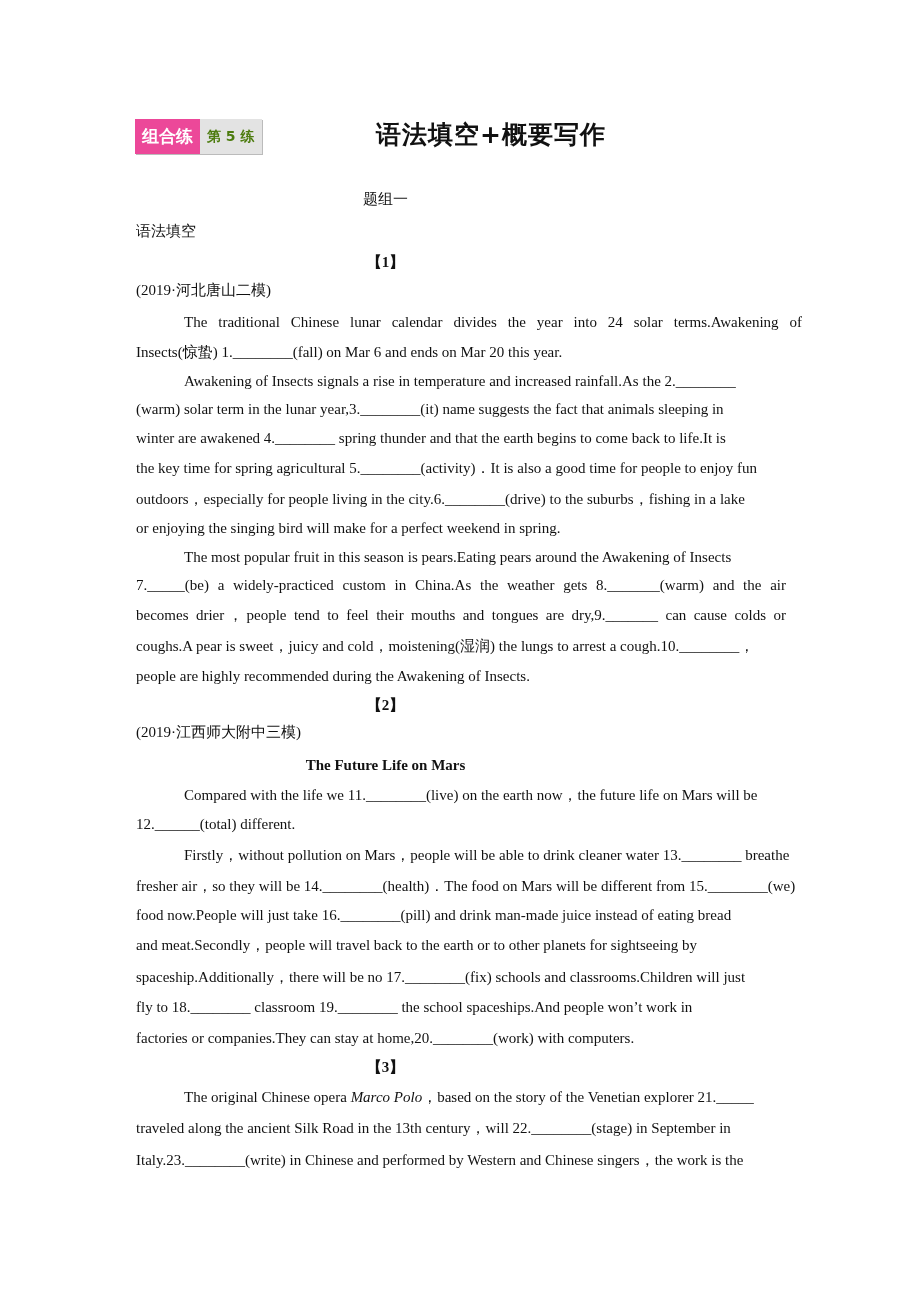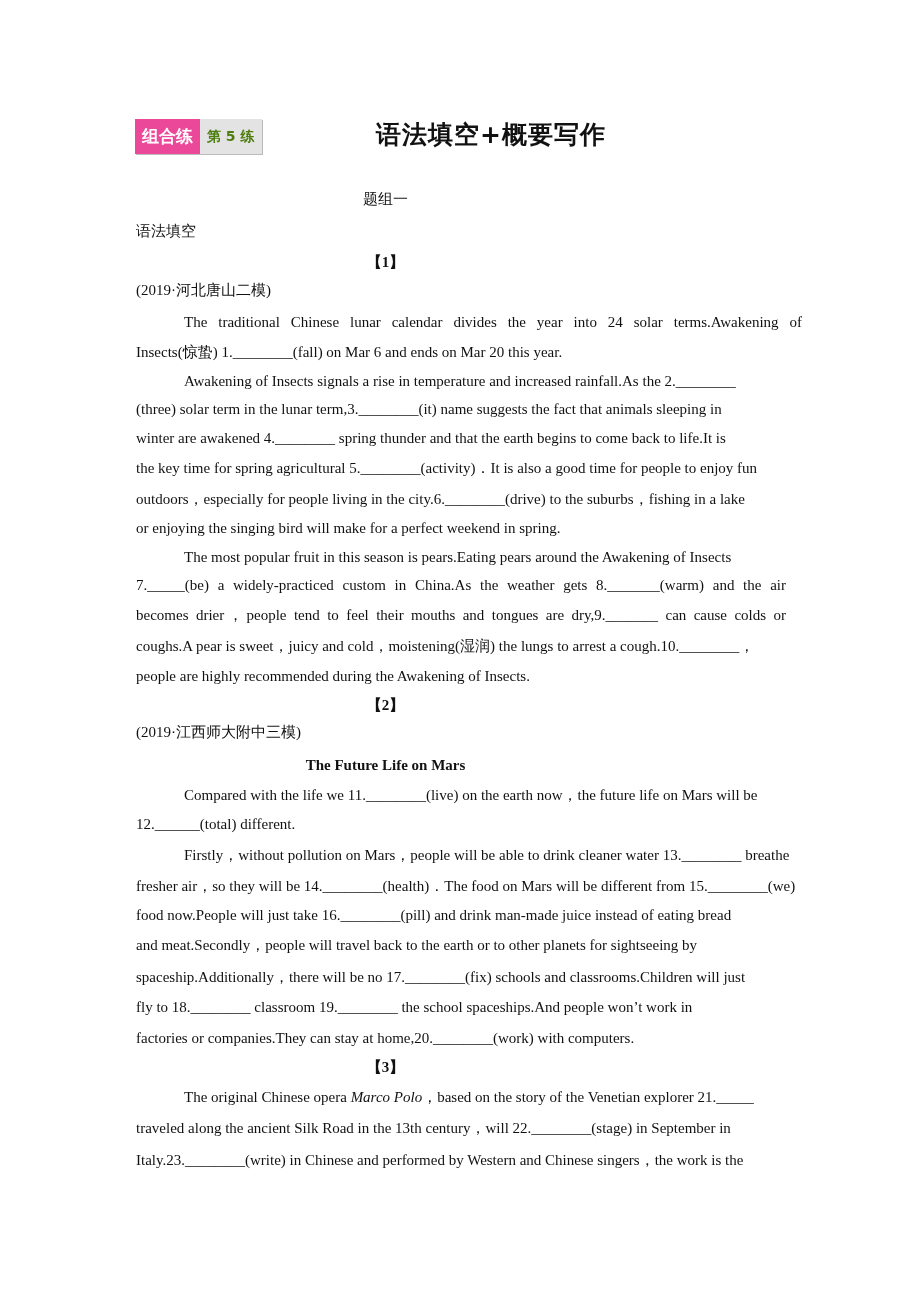--- a/index.html
+++ b/index.html
@@ -34,21 +34,21 @@
 <div class="main-title">语法填空+概要写作</div>
 
 <div class="center group-title">题组一</div>
 <div class="line section-label">语法填空</div>
 
 <div class="center bracket" style="top:253px">【1】</div>
 <div class="line" style="top:281px">(2019·河北唐山二模)</div>
 <div class="line ind justi" style="top:314px">The traditional Chinese lunar calendar divides the year into 24 solar terms.Awakening of</div>
 <div class="line" style="top:343px">Insects(惊蛰) 1.________(fall) on Mar 6 and ends on Mar 20 this year.</div>
 <div class="line ind" style="top:373px">Awakening of Insects signals a rise in temperature and increased rainfall.As the 2.________</div>
-<div class="line" style="top:401px">(three) solar term in the lunar term,3.________(it) name suggests the fact that animals sleeping in</div>
+<div class="line" style="top:401px">(warm) solar term in the lunar year,3.________(it) name suggests the fact that animals sleeping in</div>
 <div class="line" style="top:430px">winter are awakened 4.________  spring thunder and that the earth begins to come back to life.It is</div>
 <div class="line" style="top:459px">the key time for spring agricultural 5.________(activity)．It is also a good time for people to enjoy fun</div>
 <div class="line" style="top:490px">outdoors，especially for people living in the city.6.________(drive) to the suburbs，fishing in a lake</div>
 <div class="line" style="top:520px">or enjoying the singing bird will make for a perfect weekend in spring.</div>
 <div class="line ind" style="top:549px">The most popular fruit in this season is pears.Eating pears around the Awakening of Insects</div>
 <div class="line just" style="top:577px">7._____(be) a widely-practiced custom in China.As the weather gets 8._______(warm) and the air</div>
 <div class="line just" style="top:606px">becomes drier，people tend to feel their mouths and tongues are dry,9._______  can cause colds or</div>
 <div class="line" style="top:637px">coughs.A pear is sweet，juicy and cold，moistening(湿润) the lungs to arrest a cough.10.________，</div>
 <div class="line" style="top:668px">people are highly recommended during the Awakening of Insects.</div>
 

